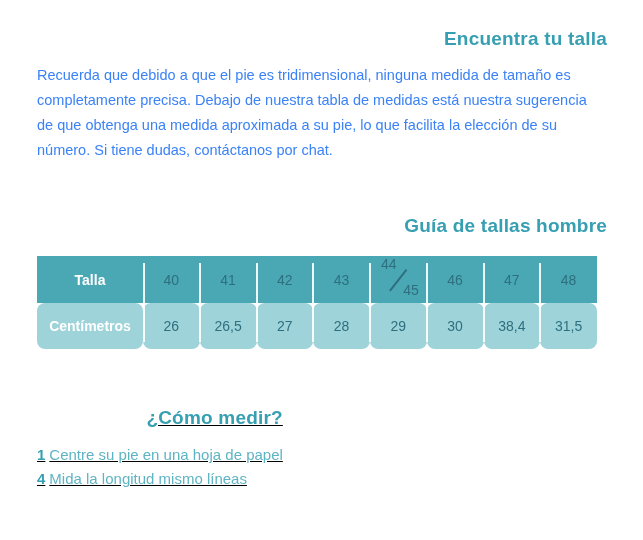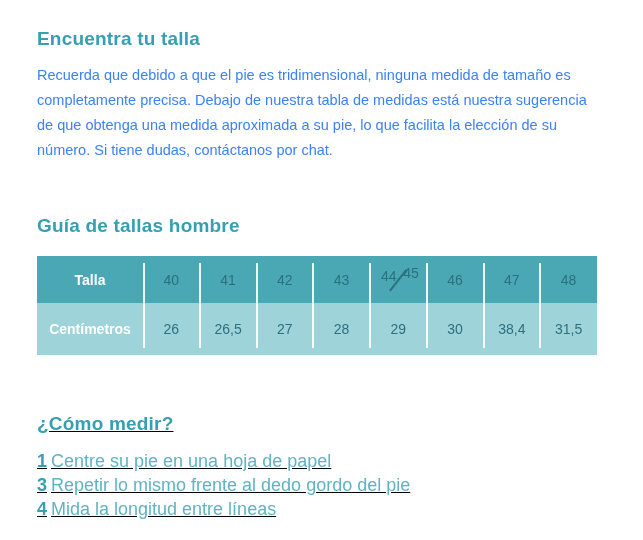--- a/index.html
+++ b/index.html
@@ -9,20 +9,21 @@
     font-family: "Liberation Sans", "DejaVu Sans", sans-serif;
     overflow: hidden;
   }
   .page { padding: 28px 36px 0 37px; }
 
   h2.section-title {
     font-size: 19px;
     font-weight: 700;
     color: #369FB1;
     letter-spacing: 0.2px;
+    text-align: right;
   }
   .intro-paragraph {
     margin-top: 13px;
     max-width: 566px;
     font-size: 14.5px;
     line-height: 25px;
     color: #3b82f6;
   }
   .guide-title { margin-top: 52px; }
 
@@ -36,61 +37,61 @@
   .cell {
     position: relative;
     height: 47px;
     display: flex;
     align-items: center;
     justify-content: center;
     font-size: 14px;
     color: #2E6F7F;
   }
   .row-header .cell { background: #4AA8B5; }
-  .row-values .cell { background: #9ED3D9; height: 52px; }
+  .row-values .cell { background: #9ED3D9; height: 46px; border-radius: 8px; }
   .label-cell {
     font-size: 14px;
     font-weight: 700;
     color: #ffffff;
   }
   
   .cell:not(.label-cell)::before {
     content: "";
     position: absolute;
     left: -1px; width: 2px;
     background: rgba(255,255,255,0.9);
   }
   .row-header .cell:not(.label-cell)::before { top: 7px; bottom: 0; }
   .row-values .cell:not(.label-cell)::before { top: 0; bottom: 7px; }
   .row-header .cell:nth-child(2)::before,
   .row-values .cell:nth-child(2)::before { left: 0; }
 
   
   .split-cell { font-size: 14px; }
-  .split-top   { position: absolute; top: 12px;  left: 11px; }
-  .split-bottom{ position: absolute; bottom: 22px; right: 8px; }
+  .split-top   { position: absolute; top: 0;  left: 11px; }
+  .split-bottom{ position: absolute; bottom: 5px; right: 8px; }
   .split-slash {
     position: absolute;
     left: 50%; top: 50%;
     width: 1.5px; height: 27px;
     background: #2E6F7F;
     transform: translate(-50%, -50%) rotate(38deg);
   }
 
   
   .bottom-section {
     margin-top: 58px;
     display: flex;
     justify-content: space-between;
     align-items: flex-start;
     text-decoration: underline;
   }
   .steps { margin-top: 14px; list-style: none; }
   .steps li {
-    font-size: 18px;
+    font-size: 15px;
     line-height: 24px;
     color: #5FB4C3;
   }
   .step-num { font-weight: 700; color: #369FB1; margin-right: 4px; }
   .illustration-wrap { margin: -4px 6px 0 0; }
   .illustration-wrap svg { display: block; }
   .measure-label {
     font-size: 11px;
     fill: #4AA4B4;
     font-family: "Liberation Sans", "DejaVu Sans", sans-serif;
@@ -134,20 +135,19 @@
       <div class="cell">38,4</div>
       <div class="cell">31,5</div>
     </div>
   </div>
 
   <div class="bottom-section">
     <div class="steps-col">
       <h2 class="section-title">¿Cómo medir?</h2>
       <ul class="steps">
         <li><span class="step-num">1</span><span>Centre su pie en una hoja de papel</span></li>
-        <li><span class="step-num">3</span><span>Repetir lo mismo frente al dedo gordo del pie</span></li>
-        <li><span class="step-num">4</span><span>Mida la longitud entre líneas</span></li>
+        <li><span class="step-num">4</span><span>Mida la longitud mismo líneas</span></li>
       </ul>
     </div>
 
   </div>
 
 </div>
 
 </body></html>

